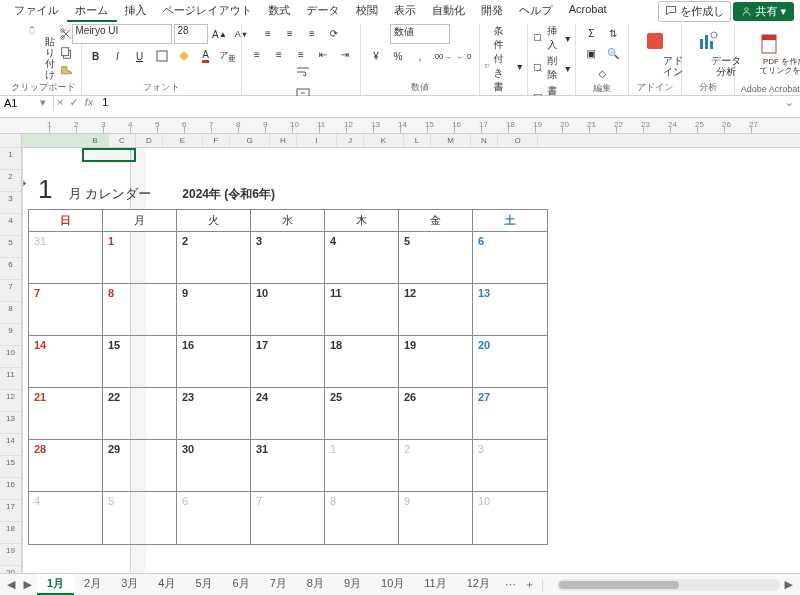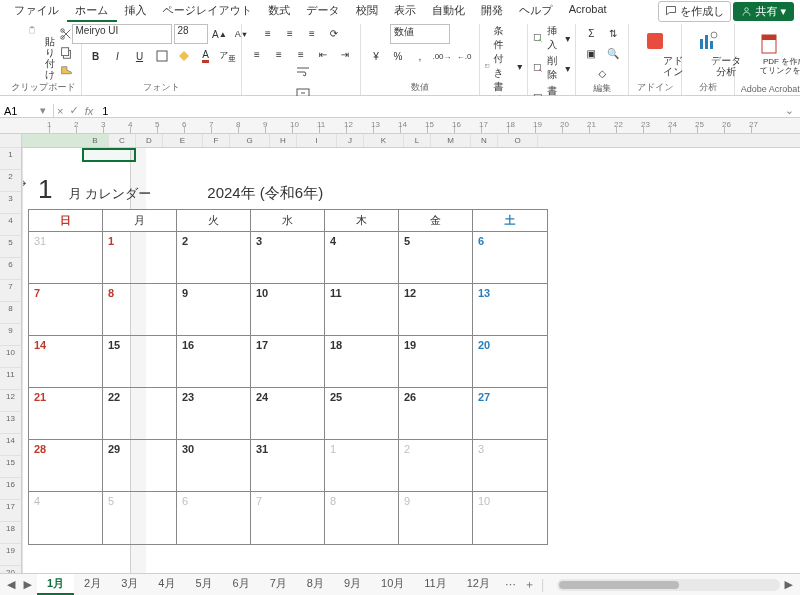--- a/index.html
+++ b/index.html
@@ -23,21 +23,21 @@
 .big-btn svg { width: 24px; height: 24px; }
 .big-btn span { text-align: center; line-height: 1.1; margin-top: 2px; padding-left: 36px; }
 .col { display: flex; flex-direction: column; gap: 1px; }
 .row { display: flex; gap: 2px; align-items: center; }
 .mini { width: 20px; height: 18px; display: flex; align-items: center; justify-content: center; border: 1px solid transparent; border-radius: 2px; cursor: pointer; }
 .dropdown-box { border: 1px solid #c0c0c0; background: #fff; height: 20px; display: flex; padding: 0 3px; font-size: 10px; }
 .style-row { display: flex; align-items: center; gap: 4px; font-size: 10px; cursor: pointer; }
 .style-row svg { width: 14px; height: 14px; }
 
 
-.formula-bar { display: flex; height: 22px; border-bottom: 1px solid #d0d0d0; align-items: flex-end; background: #fff; }
+.formula-bar { display: flex; height: 22px; border-bottom: 1px solid #d0d0d0; align-items: flex-start; background: #fff; }
 .name-box { width: 54px; border-right: 1px solid #d0d0d0; padding: 0 4px; display: flex; align-items: center; }
 .name-box input { border: none; width: 36px; font-size: 11px; }
 .fx-btn { padding: 0 3px; color: #888; cursor: pointer; }
 .formula-input { flex: 1; border: none; padding: 0 6px; font-size: 11px; outline: none; }
 
 
 .ruler { height: 16px; border-bottom: 1px solid #d0d0d0; position: relative; background: #f5f5f5; font-size: 8px; color: #888; }
 .ruler .tick { position: absolute; border-left: 1px solid #bbb; height: 4px; bottom: 0; }
 .ruler .tick.major { height: 6px; }
 .ruler .tick span { position: absolute; bottom: 4px; left: -3px; }
@@ -54,21 +54,21 @@
 .right-pane { width: 108px; border-left: 1px solid #e0e0e0; position: relative; }
 .right-pane .ch { display: flex; height: 14px; background: #f0f0f0; border-bottom: 1px solid #d0d0d0; }
 .right-pane .ch div { flex: 1; text-align: center; font-size: 8px; color: #666; border-right: 1px solid #e0e0e0; line-height: 13px; }
 
 
 .calendar { width: 520px; margin-left: 6px; margin-top: 22px; }
 .cal-head { display: flex; align-items: baseline; gap: 10px; padding: 4px; position: relative; }
 .cal-head .move { position: absolute; left: -10px; top: 8px; font-size: 10px; color: #555; cursor: move; }
 .cal-month { font-size: 26px; font-weight: 300; padding: 0 6px; }
 .cal-title1 { font-size: 13px; }
-.cal-title2 { font-size: 15px; font-weight: 400; margin-left: 46px; }
+.cal-title2 { font-size: 12px; font-weight: 700; margin-left: 21px; }
 .cal-grid { display: grid; grid-template-columns: repeat(7, 1fr); border: 1px solid #888; }
 .cal-dow { border-right: 1px solid #888; border-bottom: 1px solid #888; text-align: center; padding: 3px; font-size: 11px; background: #fff; }
 .cal-dow:last-of-type { border-right: none; }
 .cal-cell { border-right: 1px solid #888; border-bottom: 1px solid #888; height: 52px; padding: 3px 5px; font-size: 11px; font-weight: 600; }
 .cal-cell.other { color: #c0c0c0; font-weight: 400; }
 .cal-cell.sun { color: #c0392b; }
 .cal-cell.sat { color: #2980b9; }
 .dow-sun { color: #c0392b; font-weight: 600; }
 .dow-sat { color: #2980b9; font-weight: 600; }
 .cal-grid > div:nth-child(7n) { border-right: none; }

